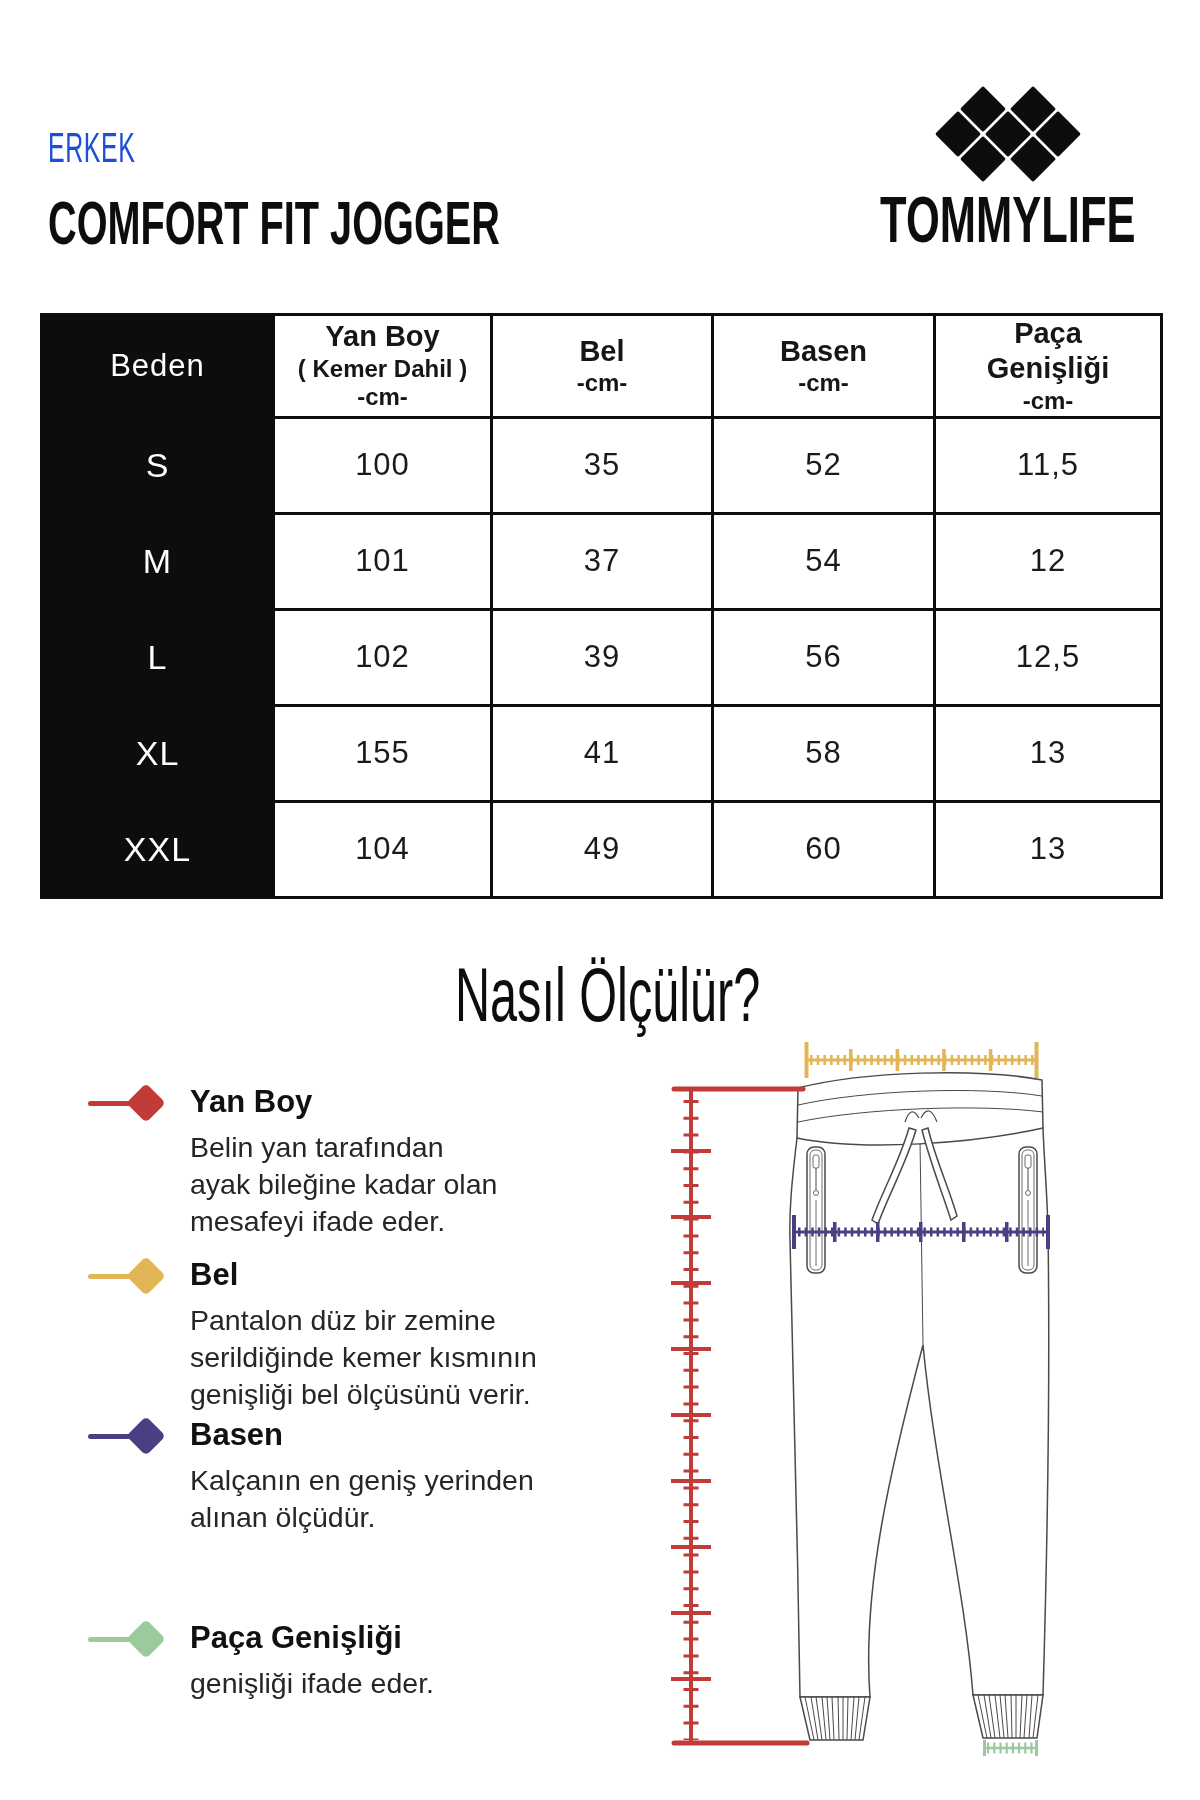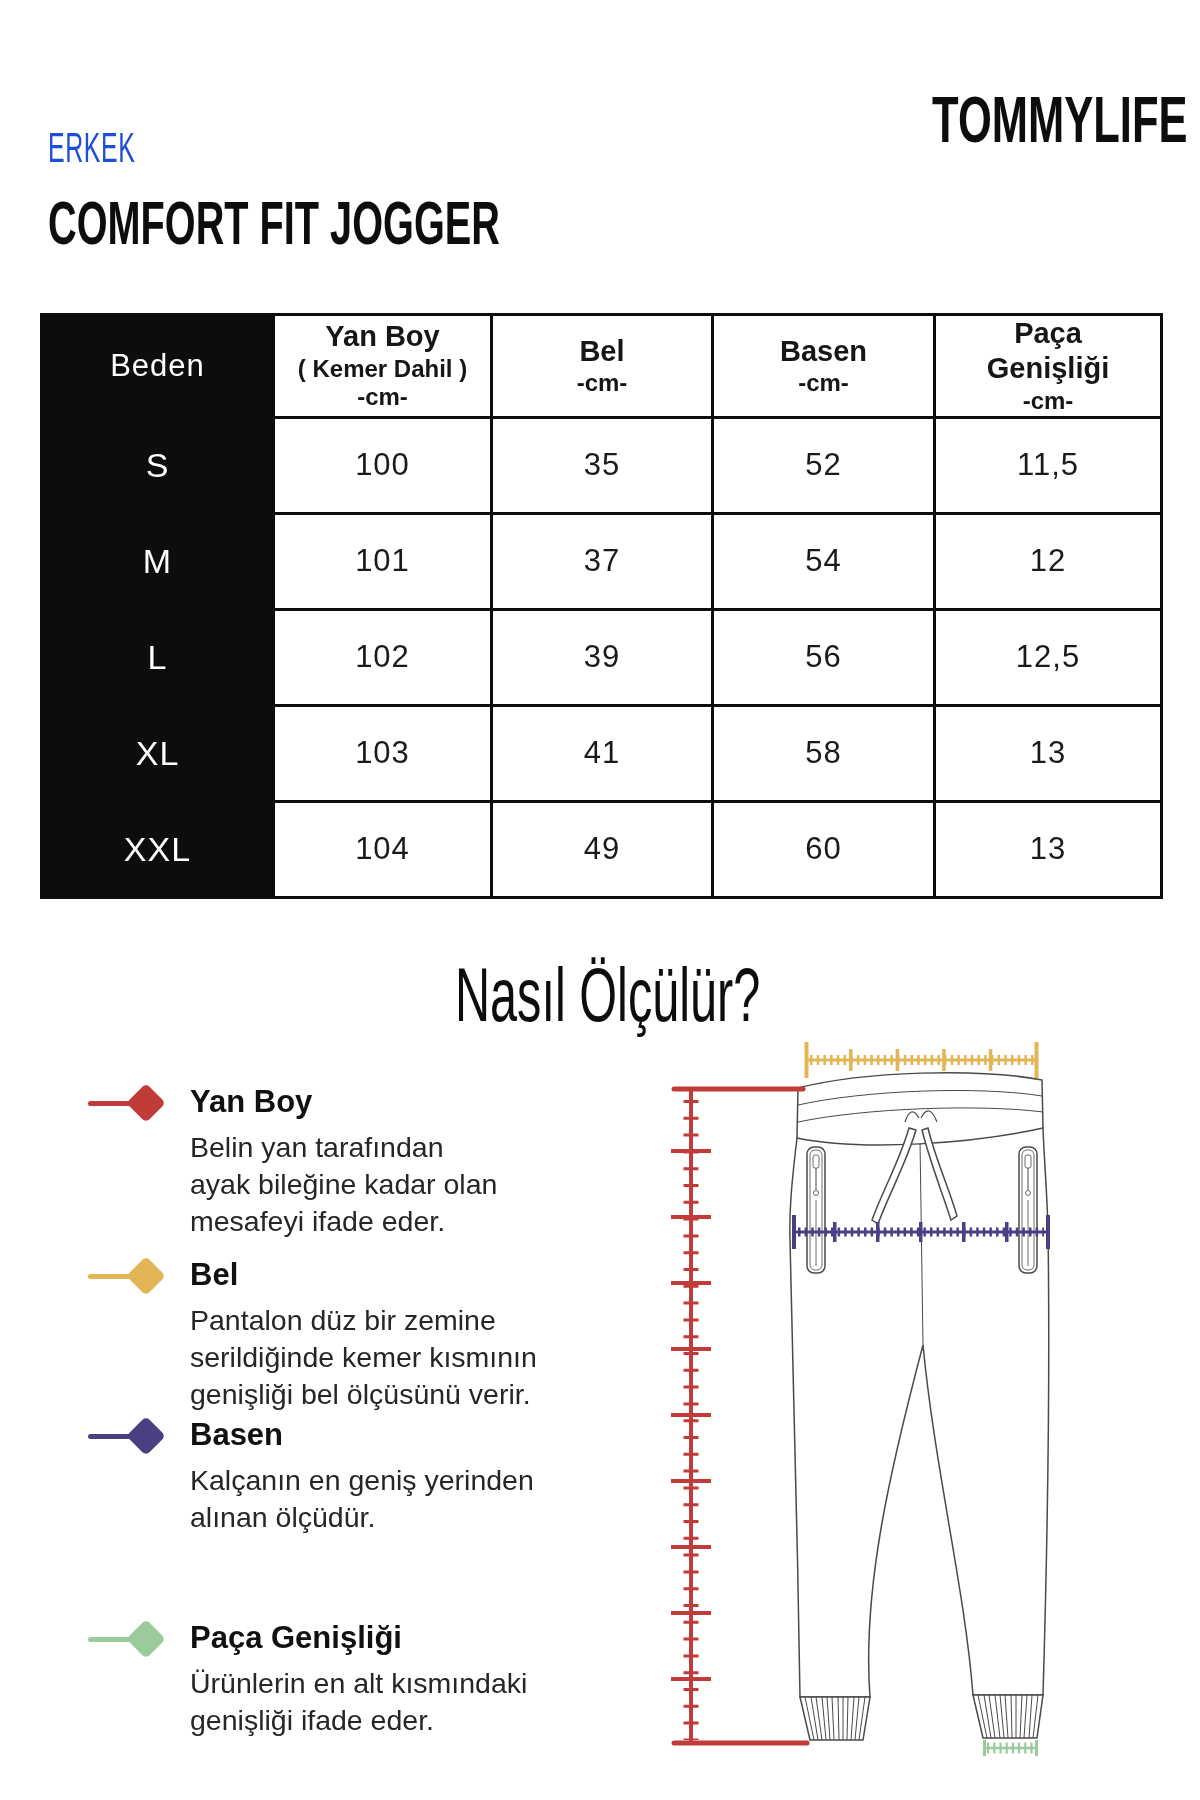--- a/index.html
+++ b/index.html
@@ -7,21 +7,21 @@
         font-family:"Liberation Sans",sans-serif;color:#161616;}
 
   
   .hdr-category{position:absolute;left:48px;top:126px;font-size:43px;font-weight:400;
     letter-spacing:1px;line-height:1;color:#1d4ed8;}
   .hdr-product{position:absolute;left:48px;top:192px;font-size:62px;font-weight:800;
     letter-spacing:0;line-height:1;color:#0d0d0d;text-align:center;}
   .cond{display:inline-block;white-space:nowrap;transform-origin:0 50%;}
   .sx58{transform:scaleX(.58);} .sx64{transform:scaleX(.64);}
   .brand-block{position:absolute;left:872px;top:84px;width:272px;display:flex;
-    flex-direction:row;align-items:flex-start;}
+    flex-direction:column;align-items:center;}
   .brand-text{font-size:64px;font-weight:800;line-height:1;color:#0d0d0d;margin-top:4px;}
   .cond-c{display:inline-block;white-space:nowrap;transform:scaleX(.68);transform-origin:50% 50%;}
 
   
   table.size-table{position:absolute;left:40px;top:313px;width:1120px;
     border-collapse:collapse;table-layout:fixed;}
   .size-table th,.size-table td{border:3px solid #0d0d0d;text-align:center;
     vertical-align:middle;padding:0;background:#fff;}
   .size-table thead tr{height:91px;}
   .size-table tbody tr{height:96px;}
@@ -124,21 +124,21 @@
       </tr>
       <tr>
         <td class="blackcell size">L</td>
         <td class="val">102</td>
         <td class="val">39</td>
         <td class="val">56</td>
         <td class="val">12,5</td>
       </tr>
       <tr>
         <td class="blackcell size">XL</td>
-        <td class="val">103</td>
+        <td class="val">155</td>
         <td class="val">41</td>
         <td class="val">58</td>
         <td class="val">13</td>
       </tr>
       <tr>
         <td class="blackcell size">XXL</td>
         <td class="val">104</td>
         <td class="val">49</td>
         <td class="val">60</td>
         <td class="val">13</td>
@@ -195,21 +195,20 @@
   </div>
 
   <div class="legend-item lg-green" style="top:1584px">
     <div class="marker">
       <span class="mline"></span>
       <span class="mdiamond"></span>
     </div>
     <div class="legend-text">
       <h3>Paça Genişliği</h3>
       <div class="desc">
-        <div>Ürünlerin en alt kısmındaki</div>
         <div>genişliği ifade eder.</div>
       </div>
     </div>
   </div>
 
   <svg class="pants-svg" width="600" height="760" viewBox="0 0 600 760">
 
     <g fill="#ffffff" stroke="#4a4a4a" stroke-width="1.5">
 
       <path d="M237,98

